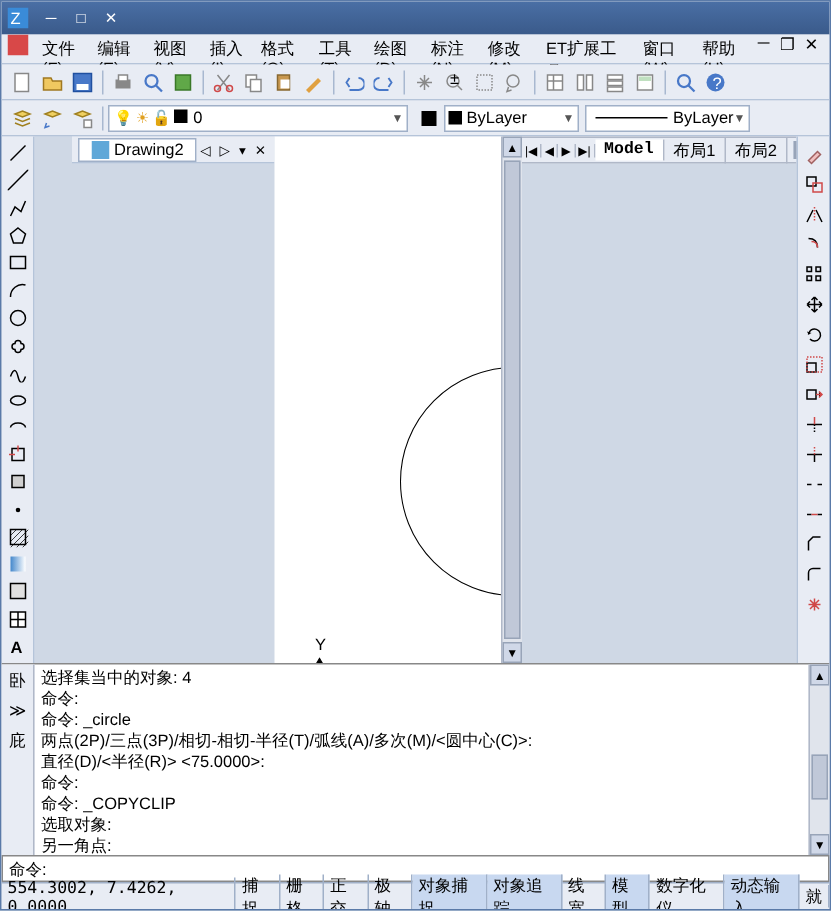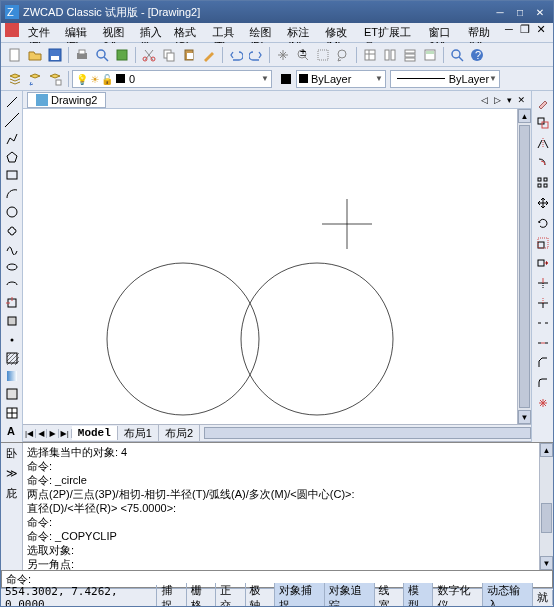--- a/index.html
+++ b/index.html
@@ -19,21 +19,21 @@
 .layer-combo { height: 18px; border: 1px solid #a0b0c8; background: #fff; padding: 0 2px; display: flex; align-items: center; }
 .layer-combo.long { flex:1; min-width:120px; max-width:200px; margin-right:4px;}
 .layer-combo.med { width: 90px; margin-right:4px;}
 .layer-combo.wide { width: 110px; margin-right:4px;}
 .layer-combo .drop { margin-left:auto; font-size:8px; color:#555;}
 .layer-icons span { margin:0 1px; font-size:10px; }
 .main { flex: 1; display: flex; min-height:0; }
 .leftbar, .rightbar { width: 22px; background: #e8ecf4; display: flex; flex-direction: column; align-items: center; padding: 2px 0; border-right:1px solid #b5c4d9; }
 .rightbar { border-right:none; border-left:1px solid #b5c4d9; }
 .leftbar .tbtn, .rightbar .tbtn { width:18px; height:18px; margin:1px 0; }
-.centerarea { flex:1; display:flex; flex-direction:column; min-width:0; }
+.centerarea { flex:1; display:flex; flex-direction:row; min-width:0;padding-left:25px; }
 .doctab { height:18px; background:#e8ecf4; display:flex; align-items:center; padding:0 4px; border-bottom:1px solid #b5c4d9;}
 .doctab .tab { background:#fff; border:1px solid #a0b0c8; padding:1px 8px; display:flex; align-items:center;}
 .doctab .tabicon { width:12px; height:12px; margin-right:3px; }
 .doctab .navright { margin-left:auto; display:flex; gap:2px; }
 .doctab .navright span { font-size:9px; padding:0 2px; }
 .canvaswrap { flex:1; position:relative; background:#fff; display:flex; min-height:0;}
 .canvas { flex:1; position:relative; overflow:hidden; }
 .vscroll { width:14px; background:#e0e4ec; border-left:1px solid #b0b8c8; position:relative;}
 .vscroll .thumb { position:absolute; top:16px; bottom:16px; left:1px; right:1px; background:#c0c8d8; border:1px solid #98a4b8;}
 .vscroll .arr { position:absolute; left:0; right:0; height:14px; text-align:center; font-size:8px; line-height:14px; background:#d0d8e8; border:1px solid #98a4b8;}
@@ -60,21 +60,20 @@
 </head>
 <body>
 
 <div class="titlebar">
   <span class="icon">
       <svg width="14" height="14">
         <rect width="14" height="14" fill="#3a8bd8"></rect>
         <text x="2" y="11" font-size="10" fill="#fff">Z</text>
       </svg>
     </span>
-  <span class="title">ZWCAD Classic 试用版 - [Drawing2]</span>
   <span class="winbtn">─</span>
   <span class="winbtn">□</span>
   <span class="winbtn">✕</span>
 </div>
 
 <div class="menubar">
   <span class="cadicon">
       <svg width="14" height="14">
         <rect width="14" height="14" fill="#d84848"></rect>
       </svg>

